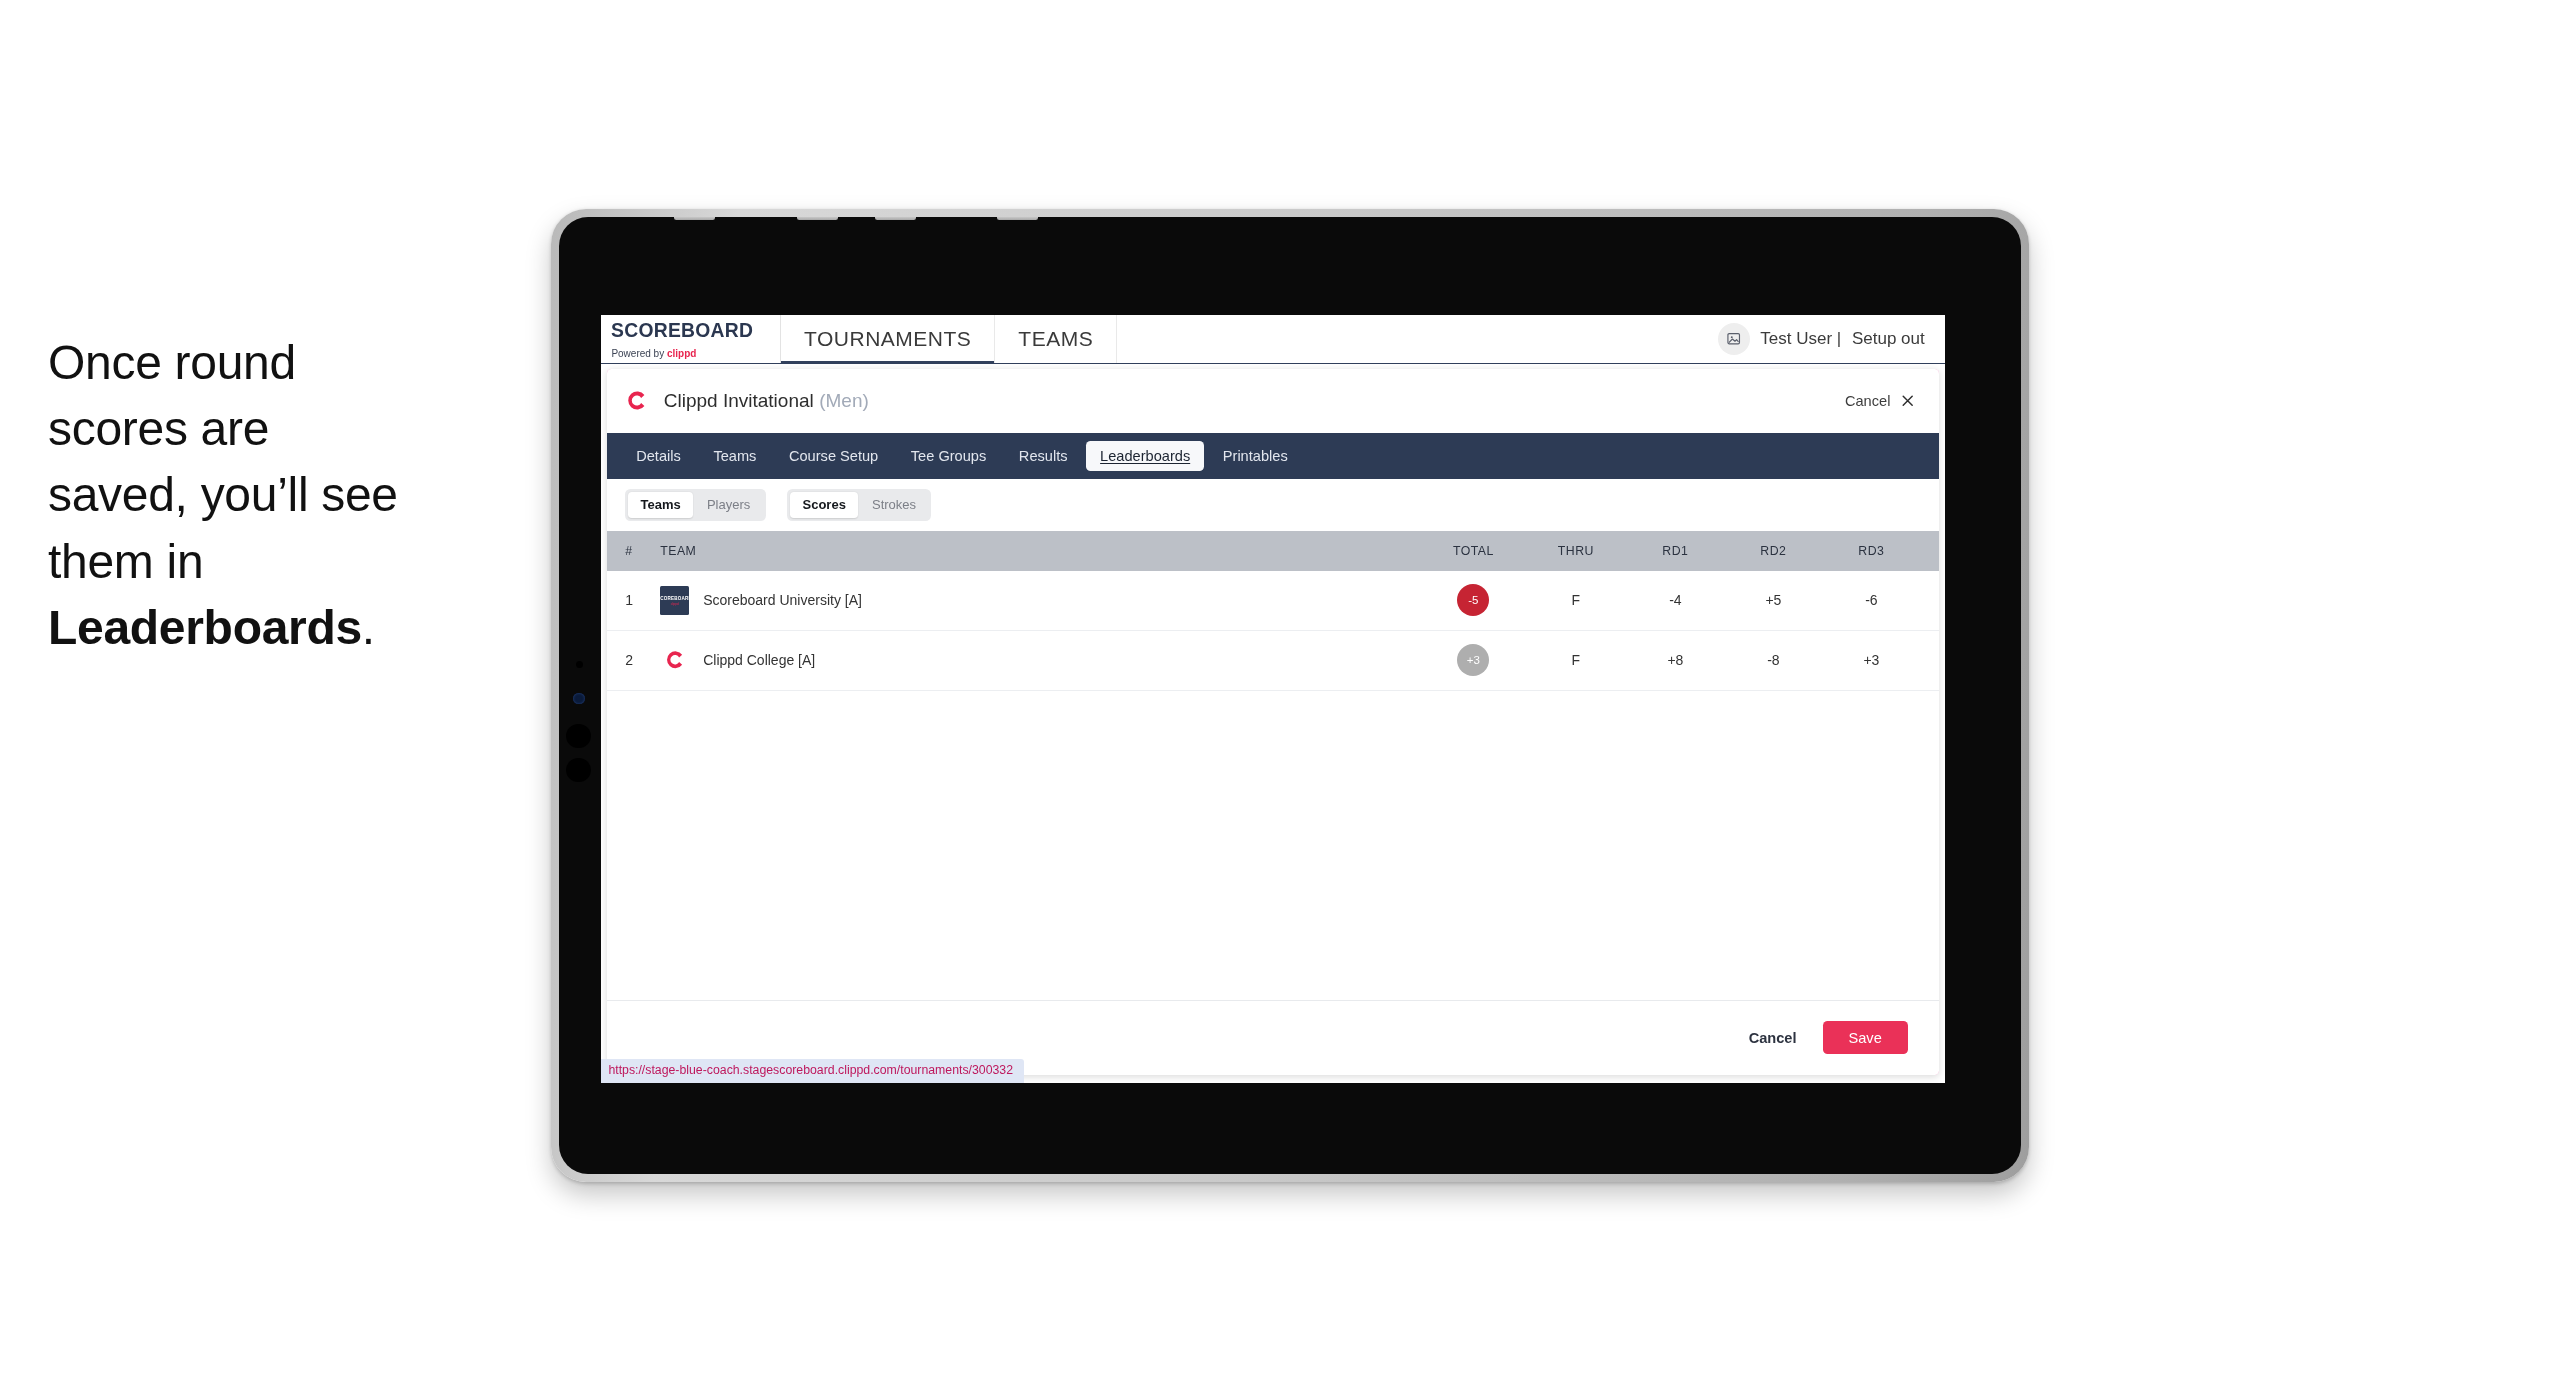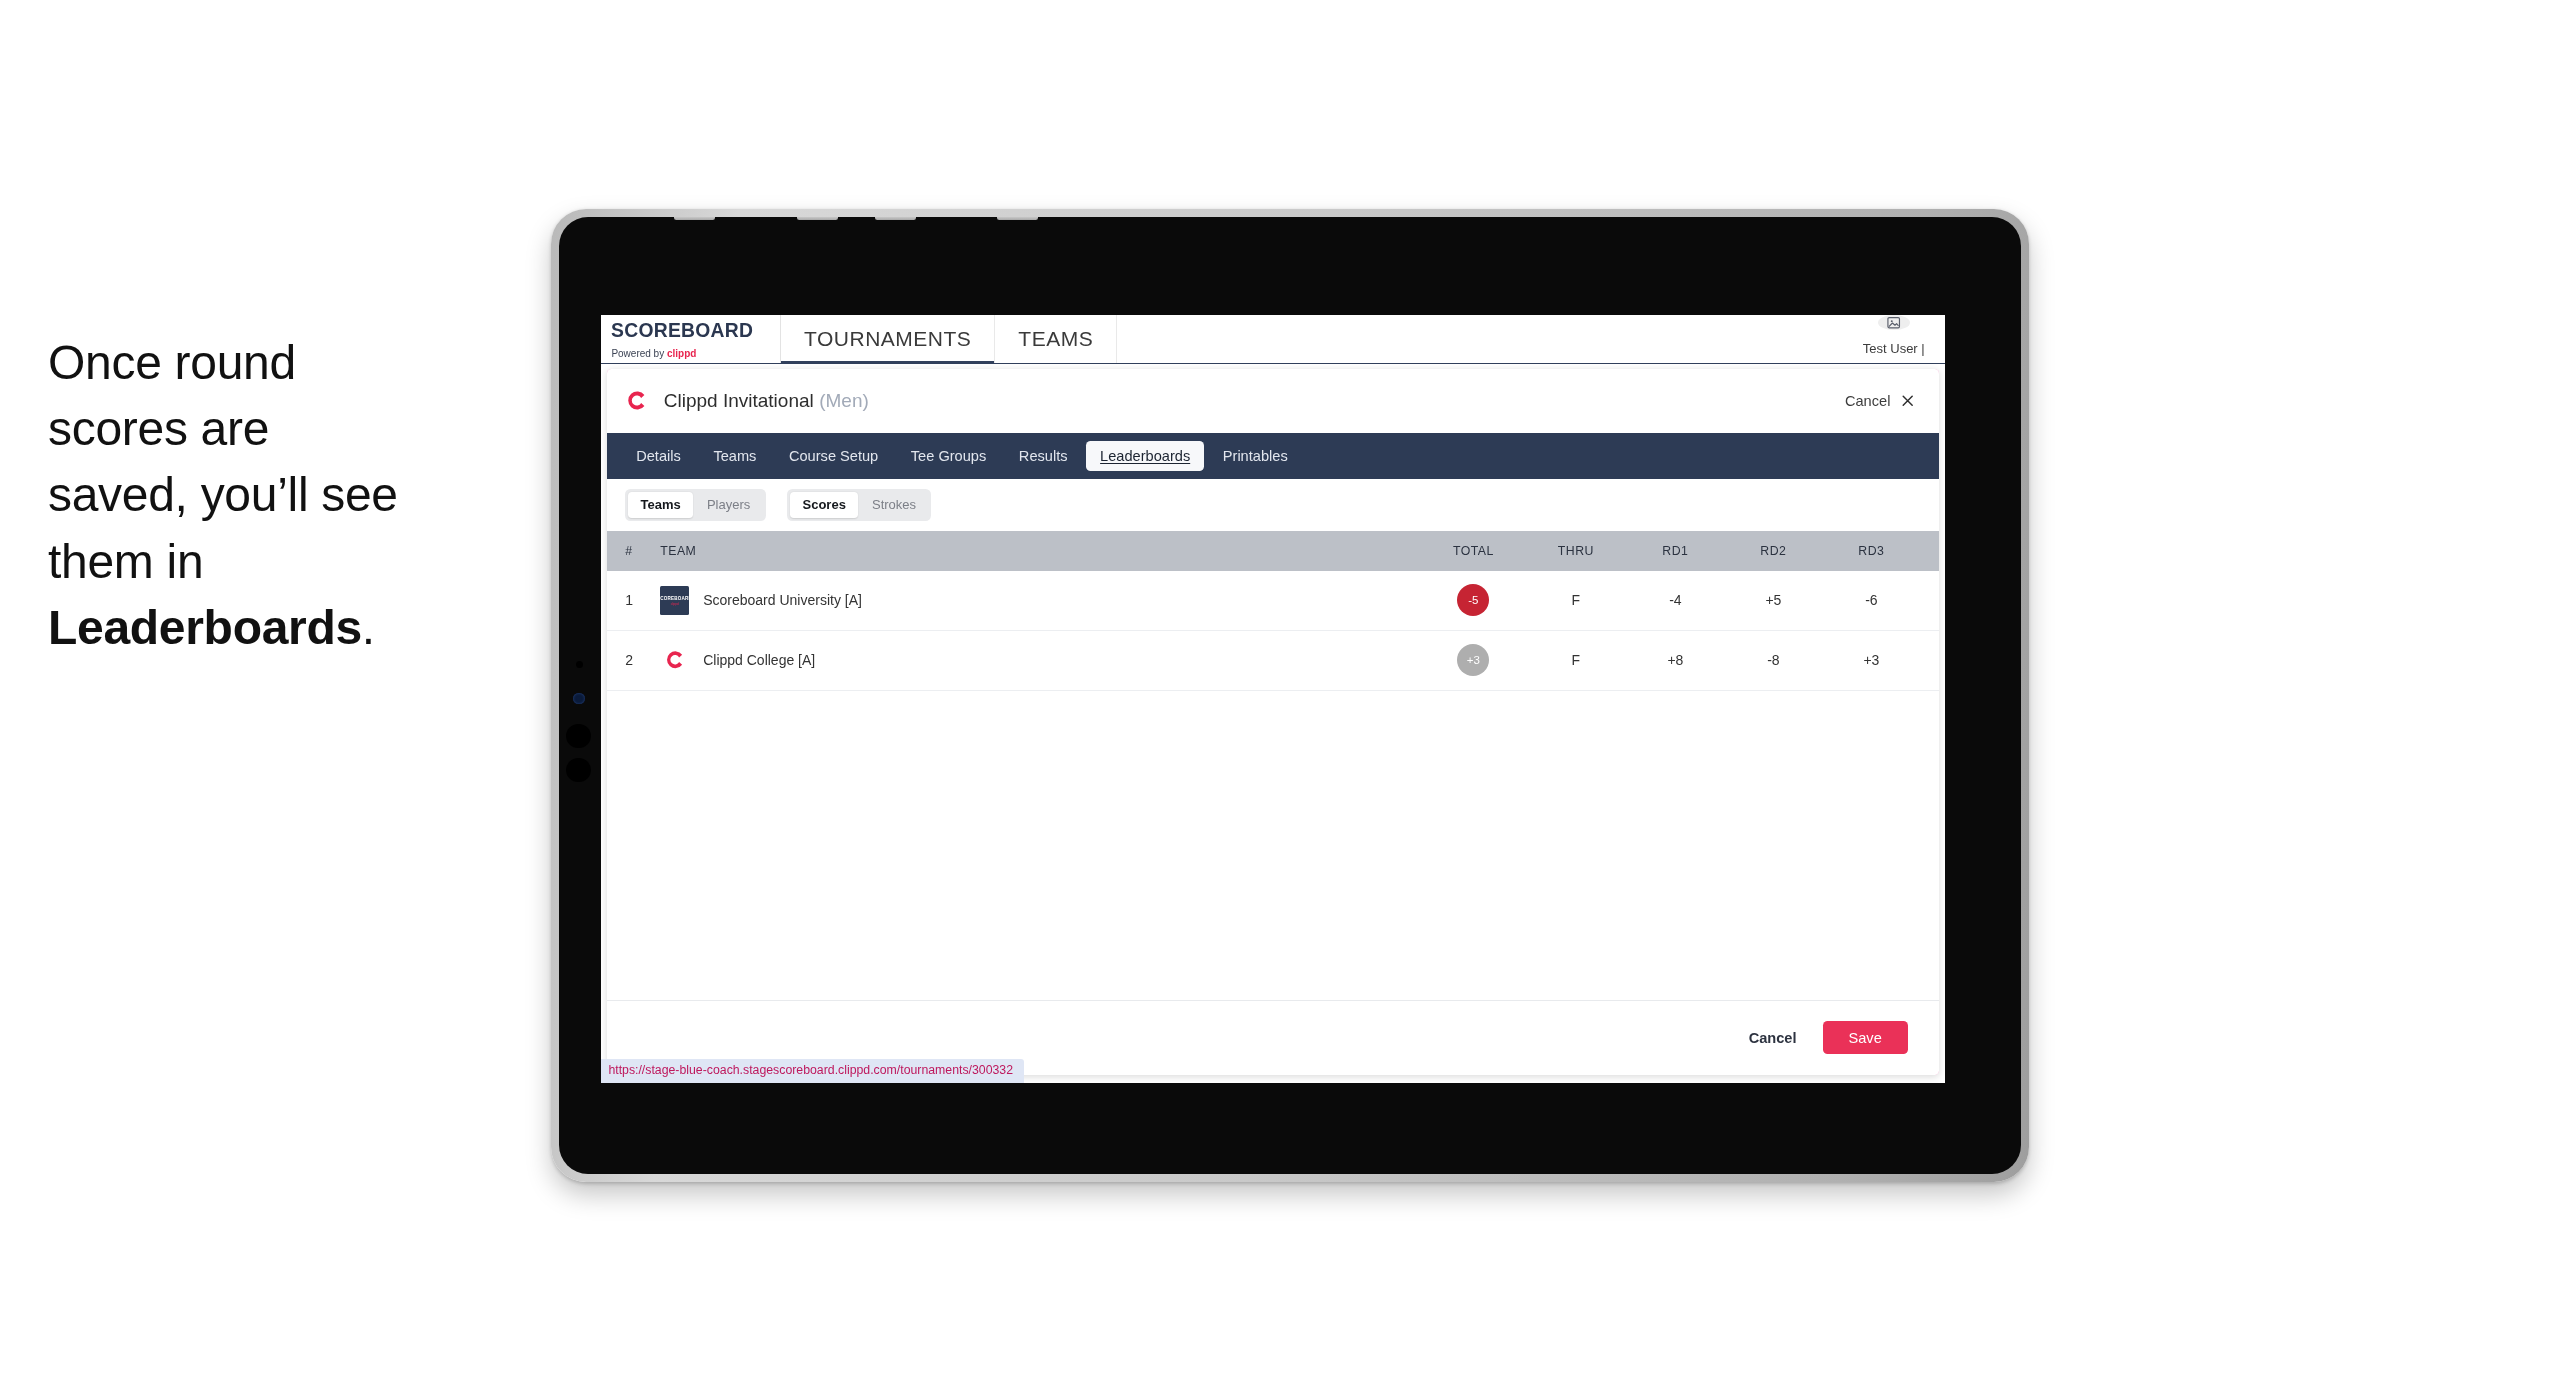--- a/index.html
+++ b/index.html
@@ -98,21 +98,21 @@
     cursor: pointer;
   }
   .nav-tab.active::after {
     content: ""; position: absolute; left: 0; right: 0; bottom: -1.5px;
     height: 3.1px; background: #31405c;
   }
   .appbar-spacer { flex: 1; }
   .user-area {
     display: flex; align-items: center; gap: 10.7px;
     padding: 0 20px 0 0;
-    font-size: 13px; color: #3c3c3c; flex-direction: column;
+    font-size: 17px; color: #3c3c3c;
   }
   .avatar {
     width: 32px; height: 32px; border-radius: 50%;
     background: #eeeeee;
     display: flex; align-items: center; justify-content: center;
   }
   .user-name { color: #3c3c3c; }
   .sign-out { color: #3c3c3c; cursor: pointer; }
 
   

